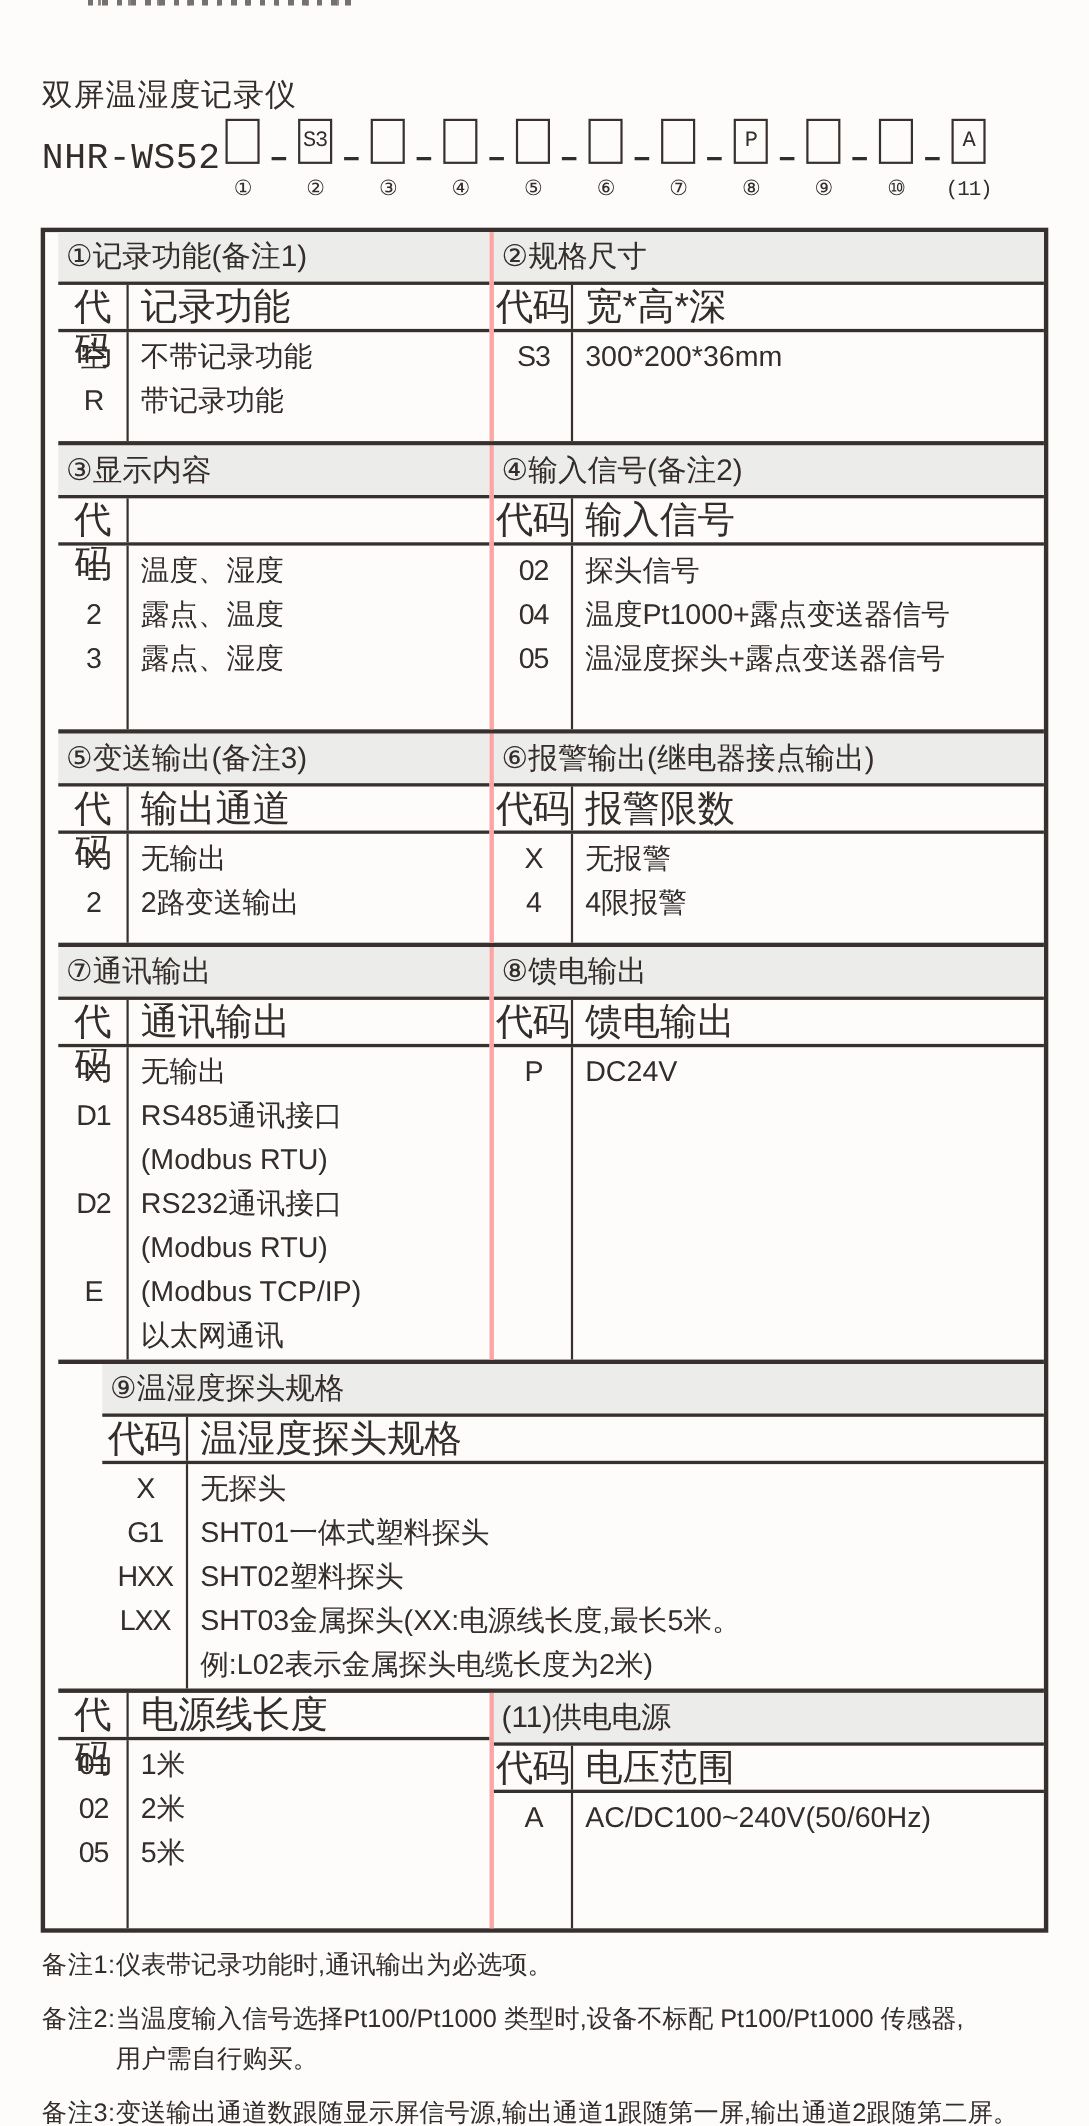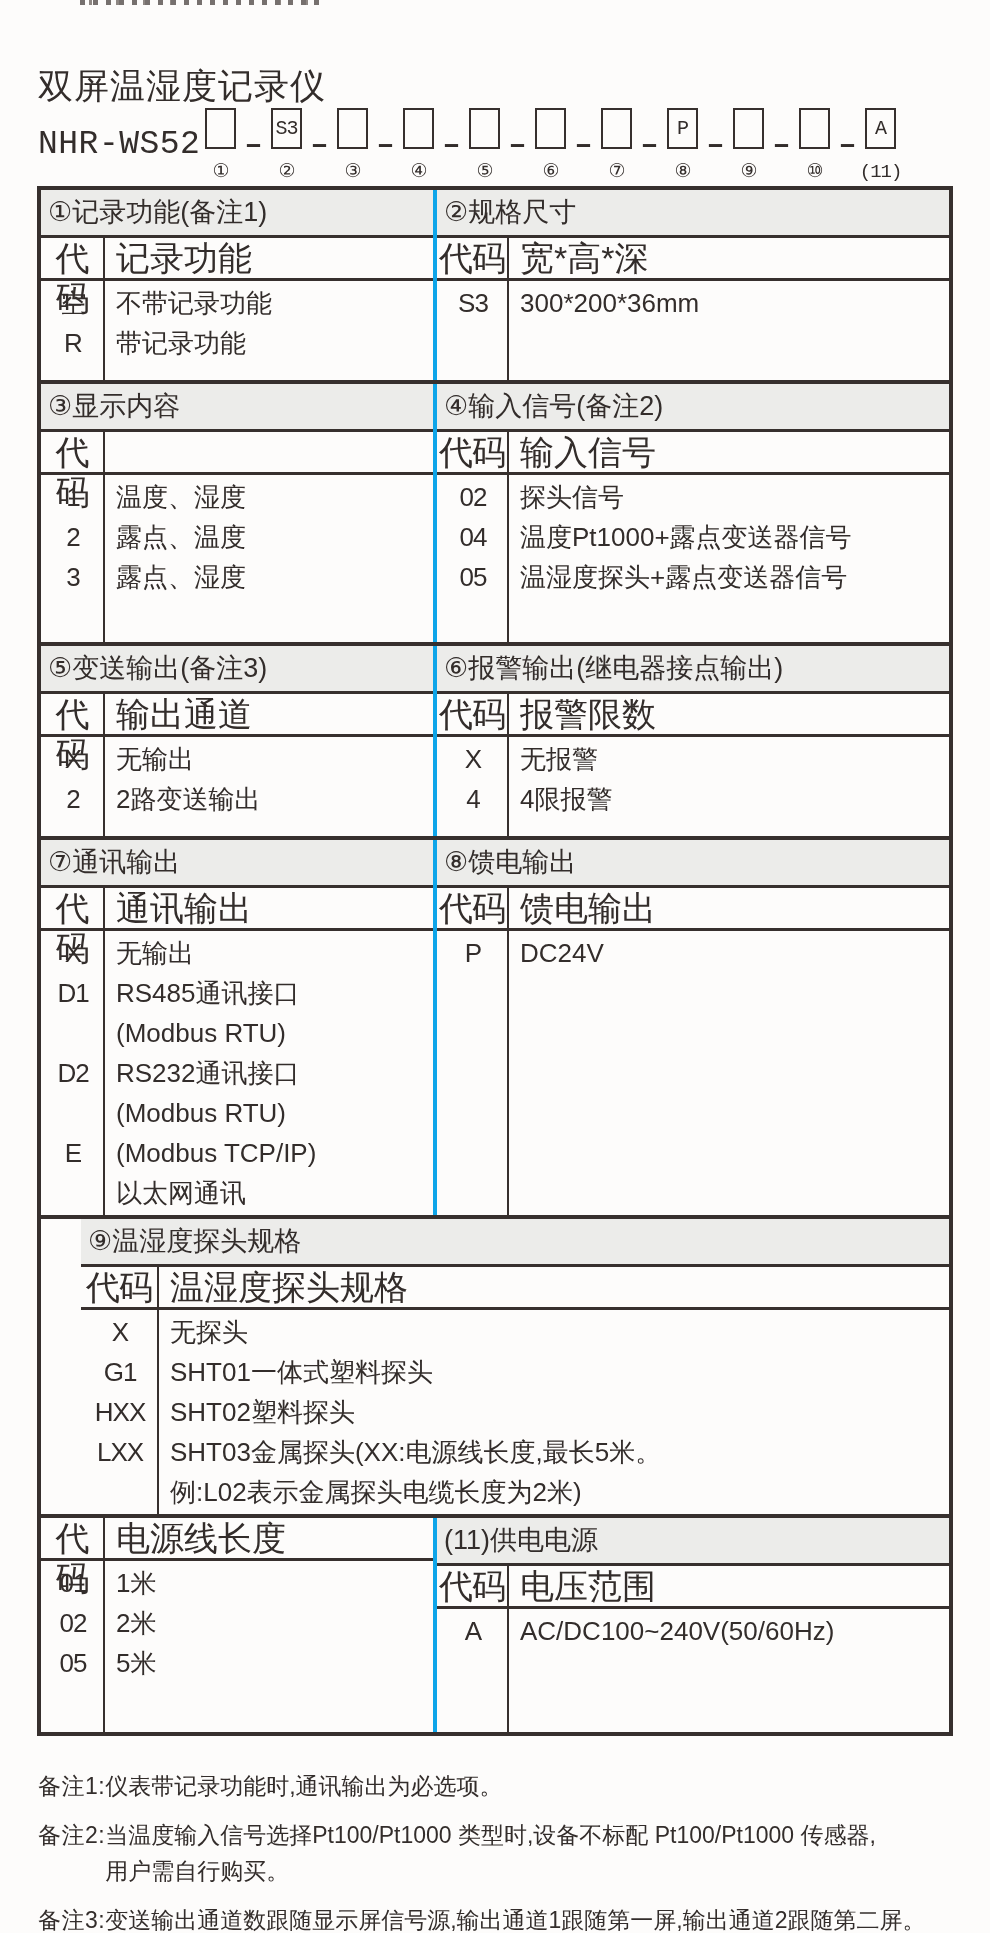--- a/index.html
+++ b/index.html
@@ -14,49 +14,50 @@
   
   .top-frag{
     position:absolute;left:80px;top:0;width:245px;height:5px;
     background:
       repeating-linear-gradient(90deg,#4a423f 0 5px,transparent 5px 13px),
       repeating-linear-gradient(90deg,transparent 0 9px,#6a605c 9px 12px,transparent 12px 27px);
     opacity:.75;
   }
   .title{
     position:absolute;left:38px;top:70px;
-    font-size:35px;line-height:32px;letter-spacing:1px;
+    font-size:28px;line-height:32px;letter-spacing:1px;
   }
   
   .model-row{
     position:absolute;left:38px;top:108px;
     display:flex;align-items:center;font-family:Liberation Mono, monospace;
   }
   .model-prefix{font-size:33px;line-height:42px;margin-right:3px;letter-spacing:0.5px;}
   .unit{display:flex;flex-direction:column;align-items:center;width:34px;}
   .slot-box{
     box-sizing:border-box;width:31px;height:41px;
     border:2px solid #37302e;background:#fdfcfb;
     display:flex;align-items:center;justify-content:center;
     font-size:20px;letter-spacing:-1px;
   }
   .slot-idx{font-size:19px;line-height:20px;margin-top:13px;letter-spacing:-1px;white-space:nowrap;}
   .dash{font-size:30px;line-height:41px;margin:0 7px;font-weight:bold;}
   
   .spec-table{
-    position:absolute;left:37px;top:186px;width:916px;
+    position:absolute;left:37px;top:207px;width:916px;
     box-sizing:border-box;
     border:4px solid #37302e;
+    padding-left:12px;
   }
   .band{display:flex;align-items:stretch;border-top:4px solid #37302e;}
   .band:first-child{border-top:none;}
   .b1{min-height:190px}.b2{min-height:258px}.b3{min-height:190px}
   .b4{min-height:375px}.b5{min-height:295px}.b6{min-height:214px}
   .half{--cw:64px;display:flex;flex-direction:column;width:392px;box-sizing:border-box;}
-  .half.right{--cw:72px;width:auto;flex:1;border-left:4px solid #0ea5e9;}
+  .half.right{--cw:72px;width:auto;flex:1;border-left:4px solid #fca5a5;}
   .half.fullw{--cw:78px;width:100%;margin-left:40px;}
   .sec-header{
     background:#ececea;
     font-size:27px;line-height:45px;height:45px;
     padding-left:7px;
     border-bottom:3px solid #37302e;
     white-space:nowrap;overflow:hidden;
   }
   .code-hdr{
     display:flex;height:40px;

